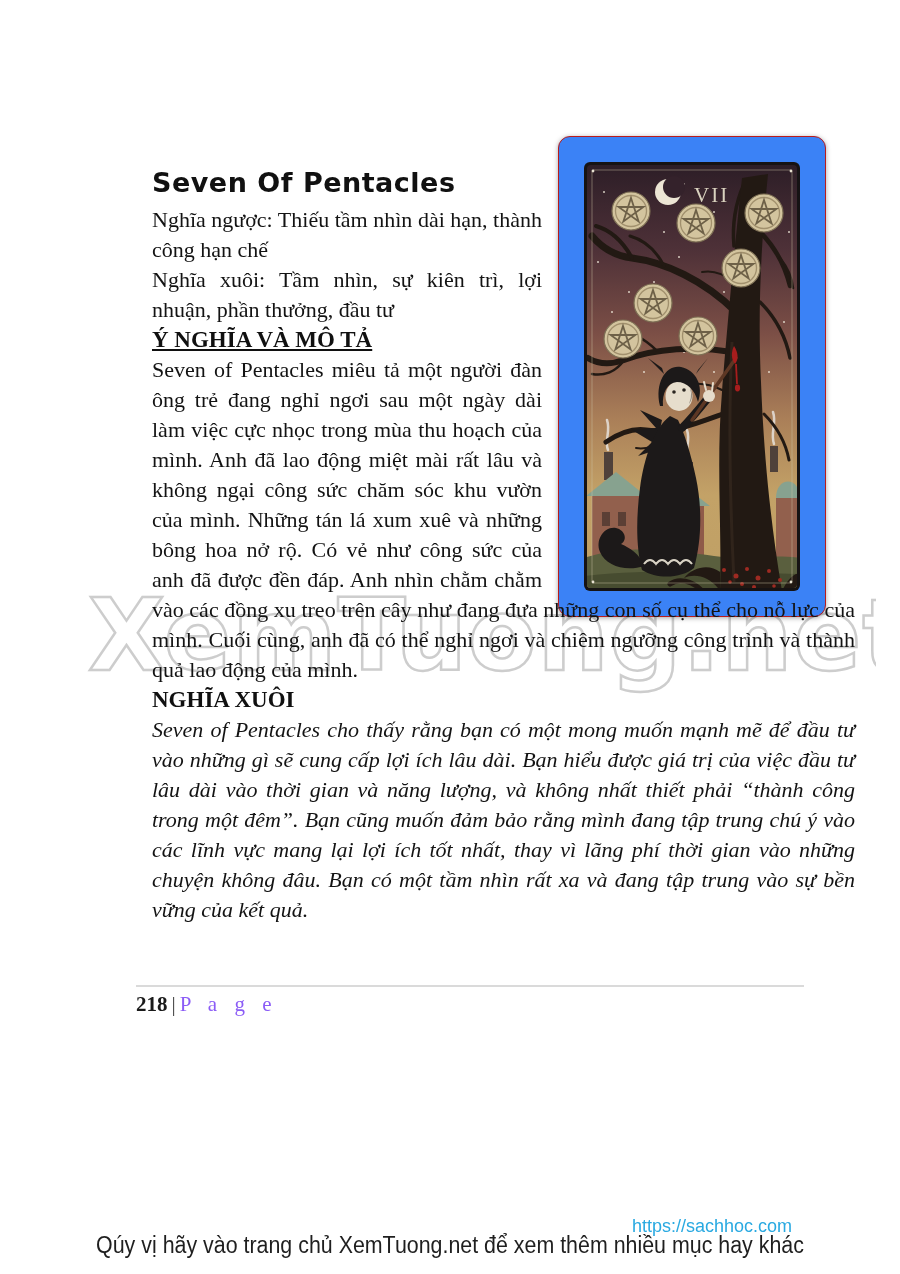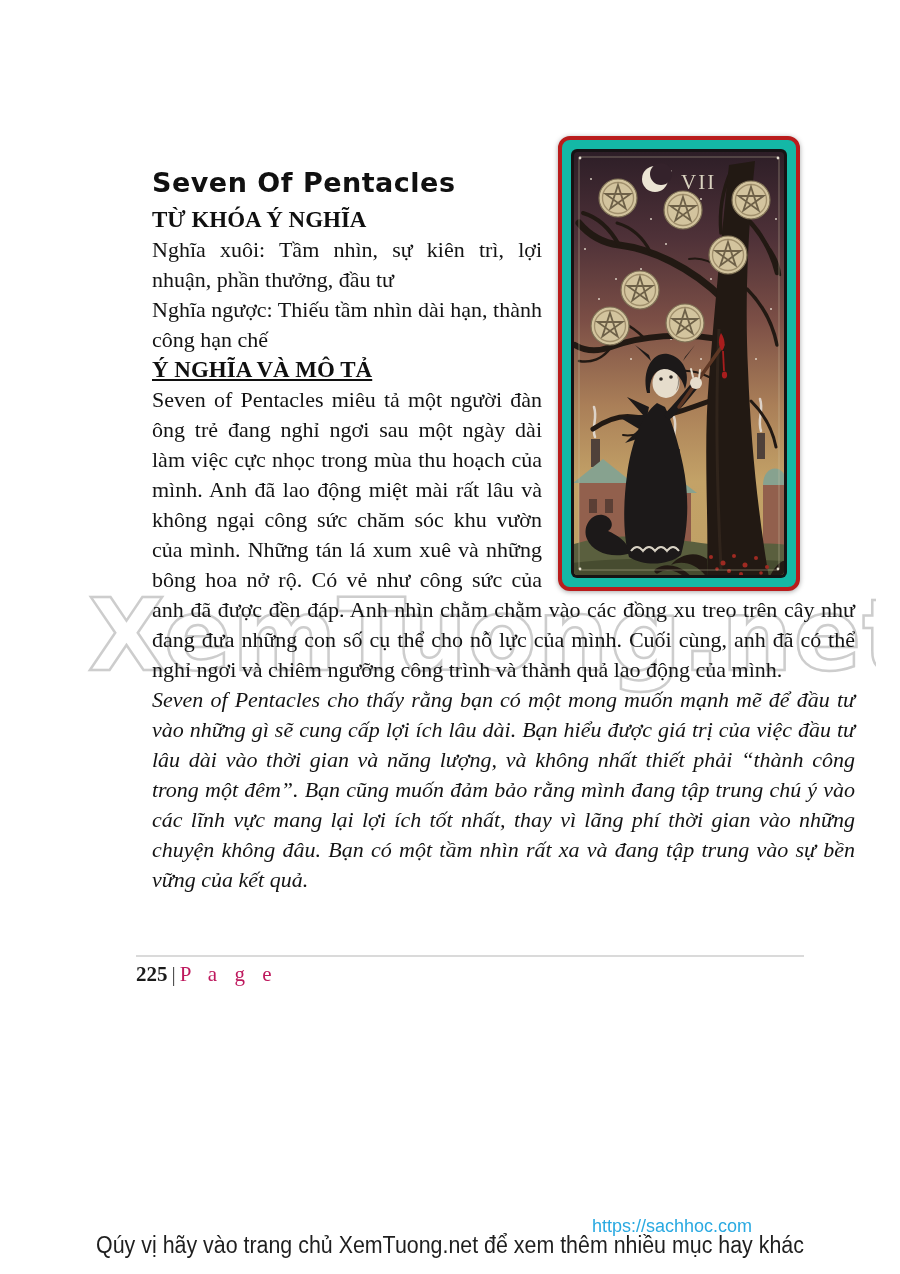--- a/index.html
+++ b/index.html
@@ -6,22 +6,22 @@
   .page{
     position:relative;width:900px;height:1274px;background:#ffffff;
     overflow:hidden;font-family:"Liberation Serif",serif;color:#141414;
   }
   
   .watermark{position:absolute;left:86px;top:566px;z-index:1;opacity:.9;}
   
   .content{position:absolute;left:152px;right:45px;top:136px;z-index:2;}
   .card-float{float:right;width:297px;height:445px;margin-left:16px;}
   .tarot-card{
-    width:216px;height:429px;padding:9px;background:#14b8a6;
-    border:4px solid #b91c1c;border-radius:12px;
+    width:216px;height:429px;padding:25px;background:#3b82f6;
+    border:1px solid #b91c1c;border-radius:12px;
     box-shadow:0 1px 5px rgba(0,0,0,.35);
   }
   h1.doc-title{
     margin:29px 0 5px 0;font-family:"DejaVu Sans",sans-serif;font-weight:bold;
     font-size:27px;line-height:35px;color:#111;letter-spacing:.5px;
   }
   h2.doc-heading{
     margin:0;font-family:"Liberation Serif",serif;font-weight:bold;
     font-size:23px;line-height:30px;color:#101010;
   }
@@ -31,24 +31,24 @@
     text-justify:inter-word;color:#131313;
   }
   .mt-p1{margin-top:18px;} .mt-p2{margin-top:11px;}
   .mt-p3{margin-top:21px;font-family:Liberation Serif, serif;} .mt-p4{margin-top:12px;font-style:italic;}
   
   .footer{margin-left:-16px;margin-top:60px;width:668px;}
   .footer-rule{width:668px;height:2px;background:#dadada;border:none;margin:0;}
   .footer-text{margin-top:4px;font-size:21px;line-height:26px;}
   .page-number{font-weight:bold;color:#1a1a1a;}
   .page-sep{color:#444;padding:0 4px;}
-  .page-word{color:#be185d;letter-spacing:6px;}
+  .page-word{color:#8b5cf6;letter-spacing:6px;}
   
   .site-link{
-    position:absolute;left:592px;top:1216px;z-index:3;
+    position:absolute;left:632px;top:1216px;z-index:3;
     font-family:"Liberation Sans",sans-serif;font-size:18px;
     color:#29a9e1;text-decoration:none;cursor:pointer;
   }
   .banner-message{
     position:absolute;left:0;top:1232px;width:900px;z-index:2;
     text-align:center;font-family:"Liberation Sans",sans-serif;
     font-size:23px;color:#1f1f1f;
     transform:scaleX(.93);transform-origin:center;
     white-space:nowrap;
   }
@@ -226,33 +226,33 @@
               <circle cx="207" cy="9" r="1.4"></circle>
             <circle cx="9" cy="420" r="1.4"></circle>
               <circle cx="207" cy="420" r="1.4"></circle>
           </g>
         </svg>
       </div>
     </div>
 
     <h1 class="doc-title">Seven Of Pentacles</h1>
 
-    <h2 class="doc-heading mt-kw">TỪ KHÓA Ý NGHĨA</h2>
+    <p class="body-text mt-p2">Nghĩa ngược: Thiếu tầm nhìn dài hạn, thành công hạn chế</p>
     <p class="body-text mt-p1">Nghĩa xuôi: Tầm nhìn, sự kiên trì, lợi nhuận, phần thưởng, đầu tư</p>
-    <p class="body-text mt-p2">Nghĩa ngược: Thiếu tầm nhìn dài hạn, thành công hạn chế</p>
 
     <h2 class="doc-heading mt-meaning">Ý NGHĨA VÀ MÔ TẢ</h2>
     <p class="body-text mt-p3">Seven of Pentacles miêu tả một người đàn ông trẻ đang nghỉ ngơi sau một ngày dài làm việc cực nhọc trong mùa thu hoạch của mình. Anh đã lao động miệt mài rất lâu và không ngại công sức chăm sóc khu vườn của mình. Những tán lá xum xuê và những bông hoa nở rộ. Có vẻ như công sức của anh đã được đền đáp. Anh nhìn chằm chằm vào các đồng xu treo trên cây như đang đưa những con số cụ thể cho nỗ lực của mình. Cuối cùng, anh đã có thể nghỉ ngơi và chiêm ngưỡng công trình và thành quả lao động của mình.</p>
 
+    <h2 class="doc-heading mt-upright">NGHĨA XUÔI</h2>
     <p class="body-text mt-p4">Seven of Pentacles cho thấy rằng bạn có một mong muốn mạnh mẽ để đầu tư vào những gì sẽ cung cấp lợi ích lâu dài. Bạn hiểu được giá trị của việc đầu tư lâu dài vào thời gian và năng lượng, và không nhất thiết phải “thành công trong một đêm”. Bạn cũng muốn đảm bảo rằng mình đang tập trung chú ý vào các lĩnh vực mang lại lợi ích tốt nhất, thay vì lãng phí thời gian vào những chuyện không đâu. Bạn có một tầm nhìn rất xa và đang tập trung vào sự bền vững của kết quả.</p>
 
     <div class="footer">
       <hr class="footer-rule">
       <div class="footer-text">
-        <span class="page-number">225</span><span class="page-sep">|</span><span class="page-word">P a g e</span>
+        <span class="page-number">218</span><span class="page-sep">|</span><span class="page-word">P a g e</span>
       </div>
     </div>
   </div>
 
   <a class="site-link">https://sachhoc.com</a>
   <div class="banner-message">Qúy vị hãy vào trang chủ XemTuong.net để xem thêm nhiều mục hay khác</div>
 
 </div>
 
 </body></html>

